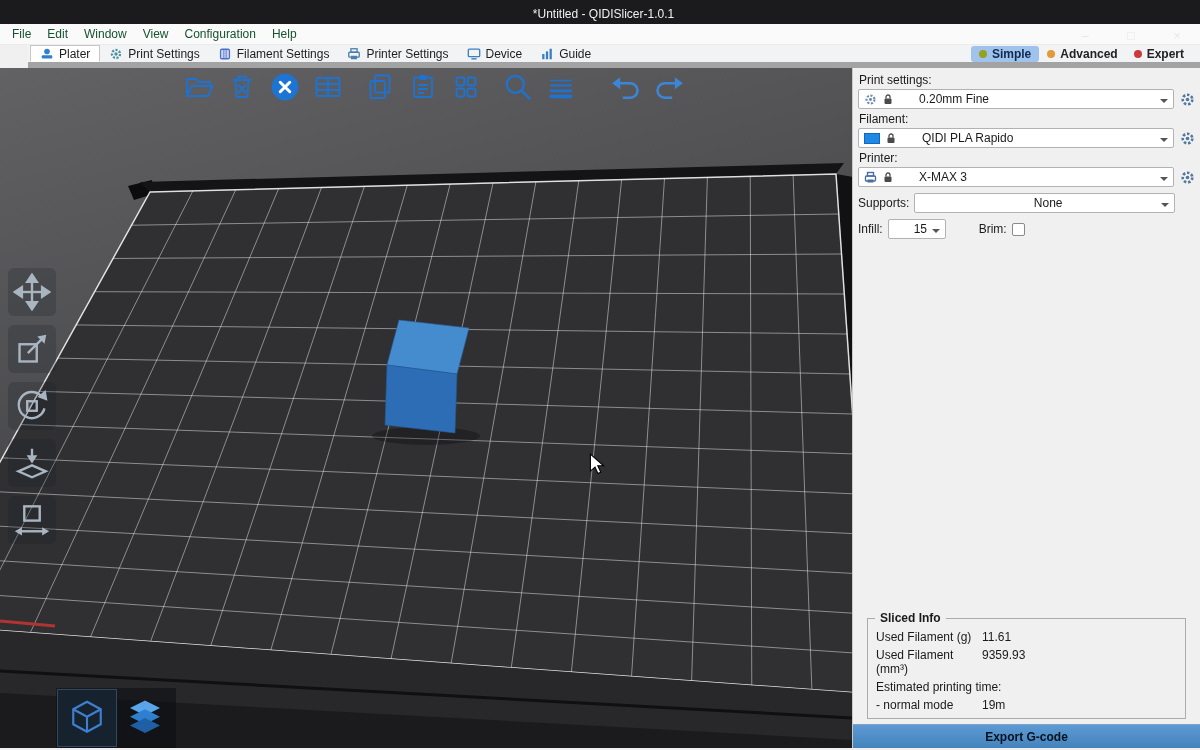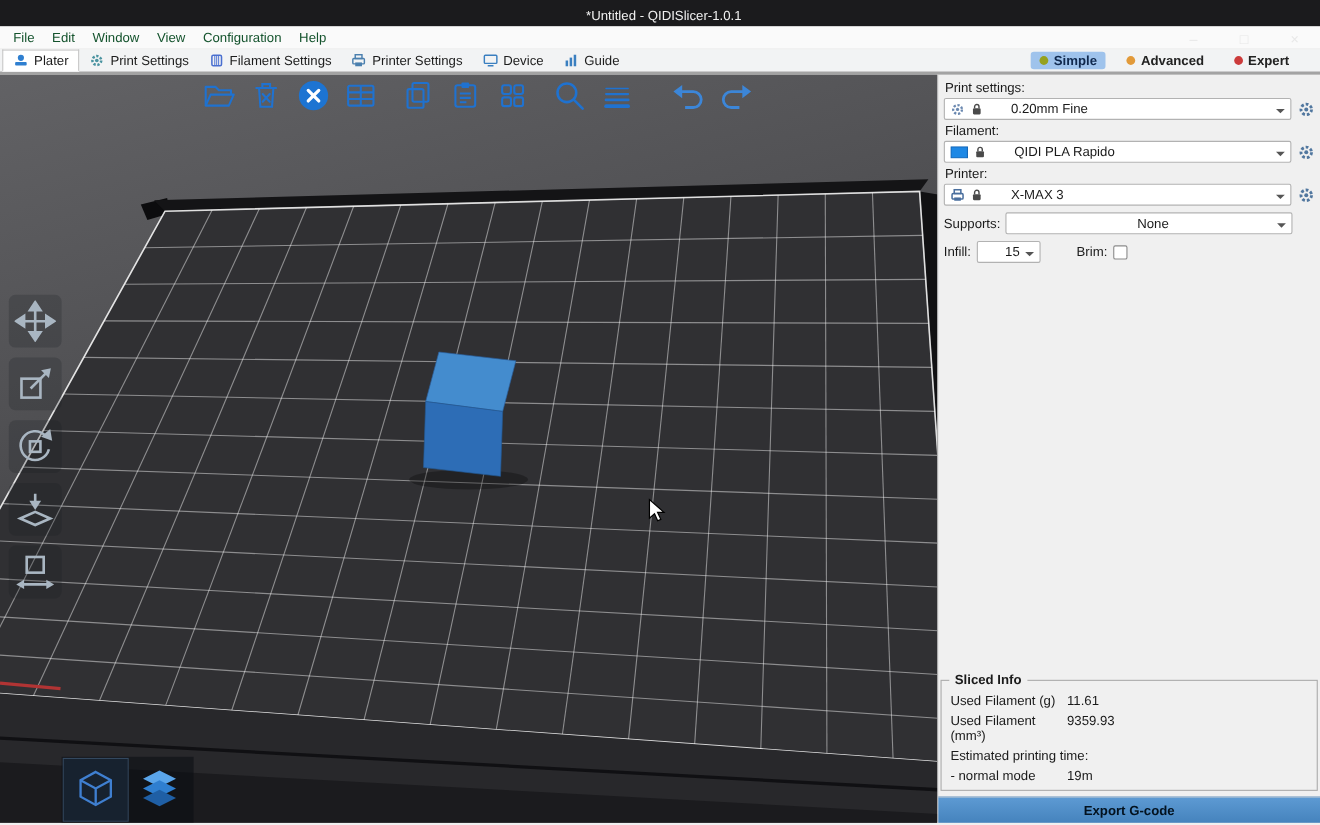--- a/index.html
+++ b/index.html
@@ -14,24 +14,24 @@
   .titlebar { height:24px; background:#1b1b1d; display:flex; align-items:center; padding-left:7px; gap:7px;flex-direction:column; }
   .title-text { color:#f0f0f0; font-size:12px; }
   .win-controls { margin-left:auto; display:flex; height:100%; }
   .win-btn { width:46px; height:100%; display:flex; align-items:center; justify-content:center; color:#e8e8e8; font-size:13px; }
 
   
   .menubar { height:21px; background:#fafafa; border-bottom:1px solid #ebebeb; display:flex; align-items:center; padding-left:4px; }
   .menu-item { padding:0 8px; color:#14532d; }
 
   
-  .tabbar { height:23px; background:#f2f3f4; border-bottom:3px solid #a3a3a3; display:flex; align-items:stretch; padding-left:2px; }
+  .tabbar { height:23px; background:#f2f3f4; border-bottom:6px solid #a3a3a3; display:flex; align-items:stretch; padding-left:2px;margin-left:28px; }
   .tab { display:flex; align-items:center; gap:5px; padding:0 9px; color:#1d1d1d; }
   .tab.active { background:#ffffff; border:1px solid #c6c6c6; border-bottom:1px solid #fff; }
-  .modes { margin-left:auto; display:flex; align-items:center; gap:11px; padding-right:20px;text-align:center; }
+  .modes { margin-left:auto; display:flex; align-items:center; gap:0; padding-right:8px;text-align:center; }
   .mode { display:flex; align-items:center; gap:5px; padding:1px 8px; border-radius:3px; font-weight:bold; color:#222; }
   .mode.active { background:#9fc3ec; color:#10294e; }
   .dot { width:8px; height:8px; border-radius:50%; background:#999; }
 
   
   .main { display:flex; height:520px; }
   .viewport { position:relative; width:852px; height:680px; overflow:hidden;
     background:linear-gradient(165deg,#626265 0%, #505053 35%, #38383b 70%, #252528 100%); }
   #bed-svg { position:absolute; left:0; top:0; }
 
@@ -66,21 +66,21 @@
   .gear-btn { width:18px; height:18px; display:flex; align-items:center; justify-content:center; }
   .inline-row { display:flex; align-items:center; gap:5px; }
   .supports-row { margin:6px 0 2px; }
   .supports-row .combo { margin-right:21px; }
   .infill-row { margin:6px 0 2px; }
   .infill-combo { width:58px; flex:none; }
   .brim-label { margin-left:28px; }
   .checkbox { width:13px; height:13px; background:#fff; border:1px solid #8a8a8a; border-radius:2px; }
   .spacer { flex:1; }
 
-  .groupbox { position:relative; border:1px solid #ababab; margin:0 2px 5px; padding:9px 0 4px; }
+  .groupbox { position:relative; border:1px solid #ababab; margin:0 14px 5px; padding:9px 0 4px; }
   .groupbox-title { position:absolute; top:-8px; left:7px; background:#f0f0f0; padding:0 5px; font-weight:bold; }
   .si-row { display:flex; padding:2px 8px; }
   .si-label { width:106px; flex:none; }
 
   .export-btn { height:24px; width:100%; border:none; border-top:1px solid #7fa3c6;
     background:linear-gradient(#5d9ad3,#4583bd); font-family:inherit; font-size:12px;
     font-weight:bold; color:#03121f; }
 </style>
 </head>
 <body>

